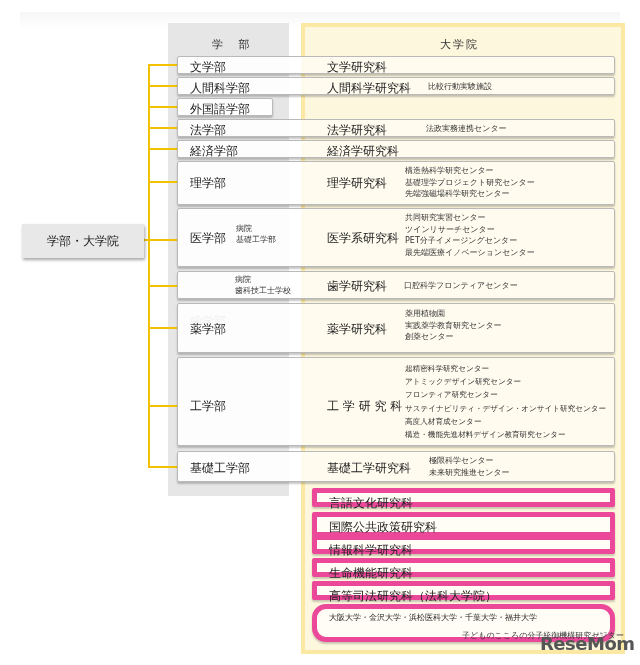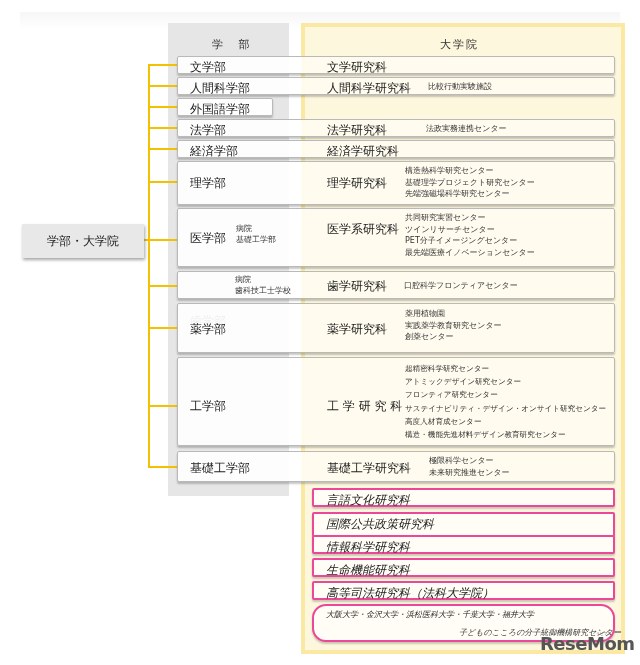--- a/index.html
+++ b/index.html
@@ -17,22 +17,22 @@
           box-shadow: 1px 2px 3px rgba(0,0,0,0.35); display: flex; align-items: center; justify-content: center;
           font-size: 12px; color: #222; }
   .row { position: absolute; left: 177px; width: 438px; border: 1px solid #b9b9b9; border-radius: 2px;
          box-shadow: 0 2px 2px rgba(0,0,0,0.22);
          background: linear-gradient(90deg, rgba(255,255,255,0.92) 0, rgba(255,255,255,0.92) 124px, rgba(255,252,240,0.95) 124px); }
   .row.short { width: 96px; background: rgba(255,255,255,0.95); }
   .fac { position: absolute; left: 12px; font-size: 12px; color: #222; white-space: nowrap; }
   .fac-sub { position: absolute; left: 58px; font-size: 8px; line-height: 11px; color: #333; white-space: nowrap; }
   .grad { position: absolute; left: 149px; font-size: 12px; color: #222; white-space: nowrap; }
   .centers { position: absolute; font-size: 8px; line-height: 11.5px; color: #333; white-space: nowrap; }
-  .grow { position: absolute; left: 312px; width: 303px; border: 2px solid #ec4899; border-radius: 2px;
-          background: #fffdf5; box-shadow: 0 2px 2px rgba(0,0,0,0.2); font-style: italic; }
+  .grow { position: absolute; left: 312px; width: 303px; border: 5px solid #ec4899; border-radius: 2px;
+          background: #fffdf5; box-shadow: 0 2px 2px rgba(0,0,0,0.2); }
   .grow .gl { position: absolute; left: 12px; font-size: 12px; color: #222; white-space: nowrap; }
   .brand { position: absolute; left: 540px; top: 633px; font-size: 18px; font-weight: bold; color: #555; letter-spacing: -0.5px;
            font-family: "DejaVu Sans", sans-serif; }
   .brand small { font-size: 4px; position: absolute; left: 56px; top: -2px; color: #777; font-weight: normal; }
 </style>
 </head>
 <body>
 
 <div class="topband"></div>
 <div class="col-gakubu"></div>
@@ -90,21 +90,21 @@
     <div>先端強磁場科学研究センター</div>
   </div>
 </div>
 
 <div class="row" style="top:208px;height:59px;">
   <span class="fac" style="top:21px;">医学部</span>
   <div class="fac-sub" style="top:14px;">
     <div>病院</div>
     <div>基礎工学部</div>
   </div>
-  <span class="grad" style="top:12px;">医学系研究科</span>
+  <span class="grad" style="top:21px;">医学系研究科</span>
   <div class="centers" style="left:227px;top:3px;">
     <div>共同研究実習センター</div>
     <div>ツインリサーチセンター</div>
     <div>PET分子イメージングセンター</div>
     <div>最先端医療イノベーションセンター</div>
   </div>
 </div>
 
 <div class="row" style="top:271px;height:28px;">
   <span class="fac" style="top:22px;margin-top:19px;">歯学部</span>

